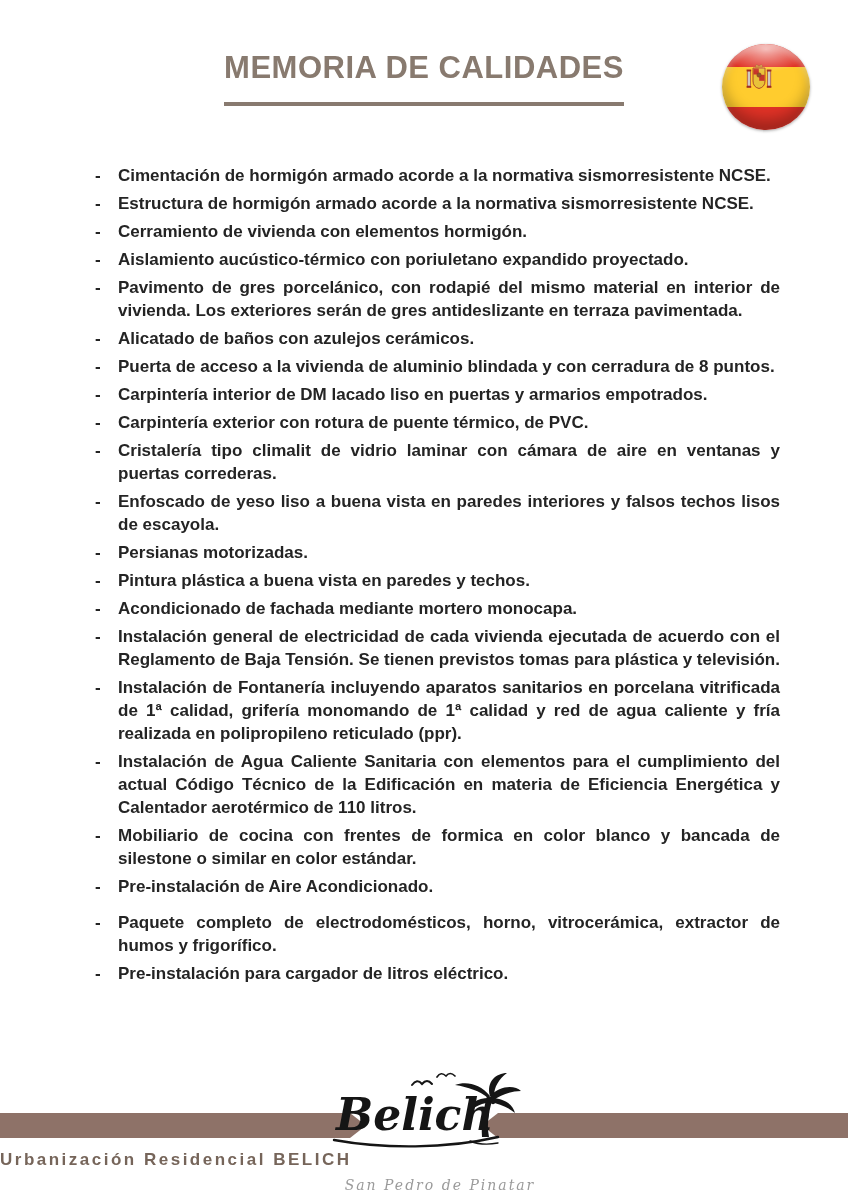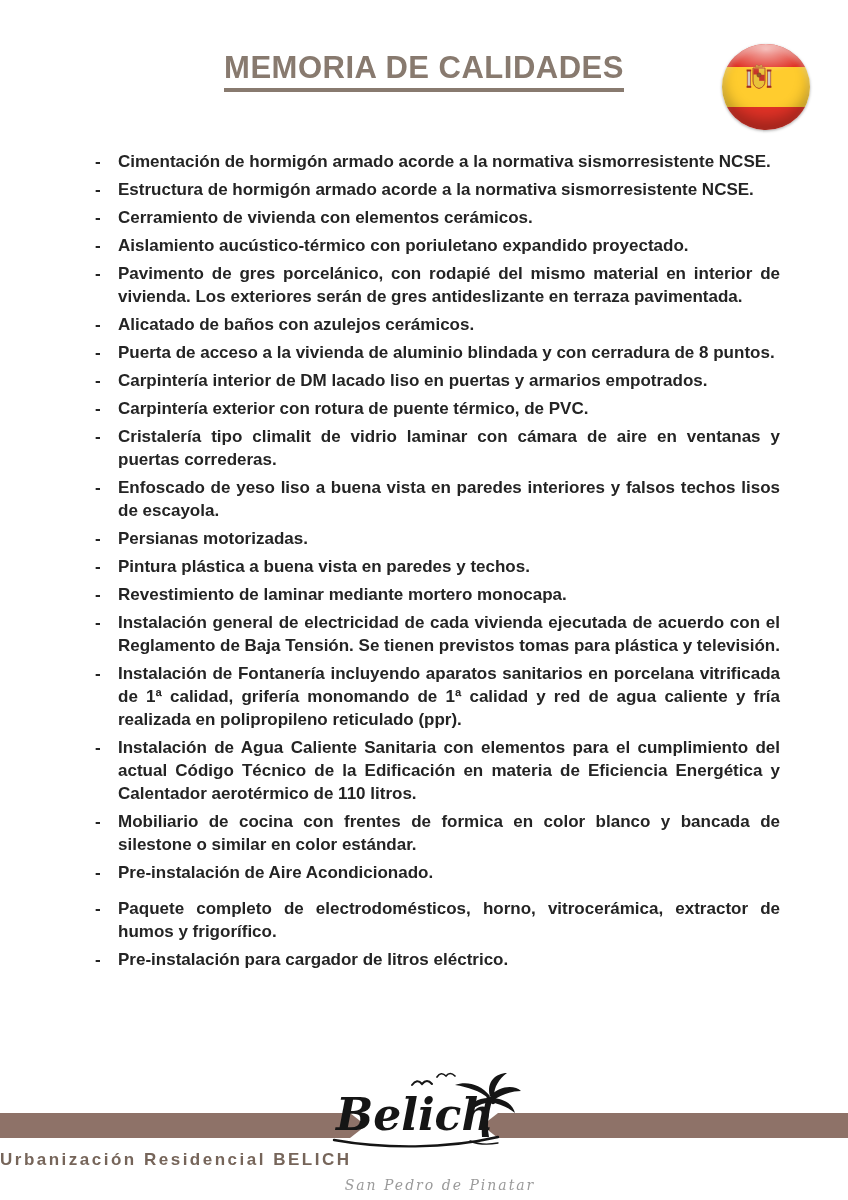--- a/index.html
+++ b/index.html
@@ -5,21 +5,21 @@
   html,body{margin:0;padding:0;}
   body{
     width:848px;height:1200px;background:#ffffff;position:relative;overflow:hidden;
     font-family:"Liberation Sans",sans-serif;
   }
   
   .title-wrap{ text-align:center; padding-top:50px; }
   .page-title{
     display:inline-block; margin:0;
     font-size:31px; font-weight:700; letter-spacing:.5px;
-    color:#887A6F; border-bottom:4px solid #887A6F; padding-bottom:2px;
+    color:#887A6F; border-bottom:4px solid #887A6F; padding-bottom:16px;
   }
   
   .flag{
     position:absolute; top:44px; left:722px; width:88px; height:86px;
     border-radius:50%; overflow:hidden;
     box-shadow:0 1px 3px rgba(0,0,0,.35);
   }
   .flag .band-top{height:27%; background:#E03226;}
   .flag .band-mid{height:46%; background:#FFCC2E; position:relative;}
   .flag .band-bot{height:27%; background:#E03226;}
@@ -91,21 +91,21 @@
     <div class="list-item">
       <span class="dash">-</span>
       <span class="item-text">Cimentación de hormigón armado acorde a la normativa sismorresistente NCSE.</span>
     </div>
     <div class="list-item">
       <span class="dash">-</span>
       <span class="item-text">Estructura de hormigón armado acorde a la normativa sismorresistente NCSE.</span>
     </div>
     <div class="list-item">
       <span class="dash">-</span>
-      <span class="item-text">Cerramiento de vivienda con elementos cerámicos.</span>
+      <span class="item-text">Cerramiento de vivienda con elementos hormigón.</span>
     </div>
     <div class="list-item">
       <span class="dash">-</span>
       <span class="item-text">Aislamiento aucústico-térmico con poriuletano expandido proyectado.</span>
     </div>
     <div class="list-item">
       <span class="dash">-</span>
       <span class="item-text">Pavimento de gres porcelánico, con rodapié del mismo material en interior de vivienda. Los exteriores serán de gres antideslizante en terraza pavimentada.</span>
     </div>
     <div class="list-item">
@@ -135,21 +135,21 @@
     <div class="list-item">
       <span class="dash">-</span>
       <span class="item-text">Persianas motorizadas.</span>
     </div>
     <div class="list-item">
       <span class="dash">-</span>
       <span class="item-text">Pintura plástica a buena vista en paredes y techos.</span>
     </div>
     <div class="list-item">
       <span class="dash">-</span>
-      <span class="item-text">Revestimiento de laminar mediante mortero monocapa.</span>
+      <span class="item-text">Acondicionado de fachada mediante mortero monocapa.</span>
     </div>
     <div class="list-item">
       <span class="dash">-</span>
       <span class="item-text">Instalación general de electricidad de cada vivienda ejecutada de acuerdo con el Reglamento de Baja Tensión. Se tienen previstos tomas para plástica y televisión.</span>
     </div>
     <div class="list-item">
       <span class="dash">-</span>
       <span class="item-text">Instalación de Fontanería incluyendo aparatos sanitarios en porcelana vitrificada de 1ª calidad, grifería monomando de 1ª calidad y red de agua caliente y fría realizada en polipropileno reticulado (ppr).</span>
     </div>
     <div class="list-item">

